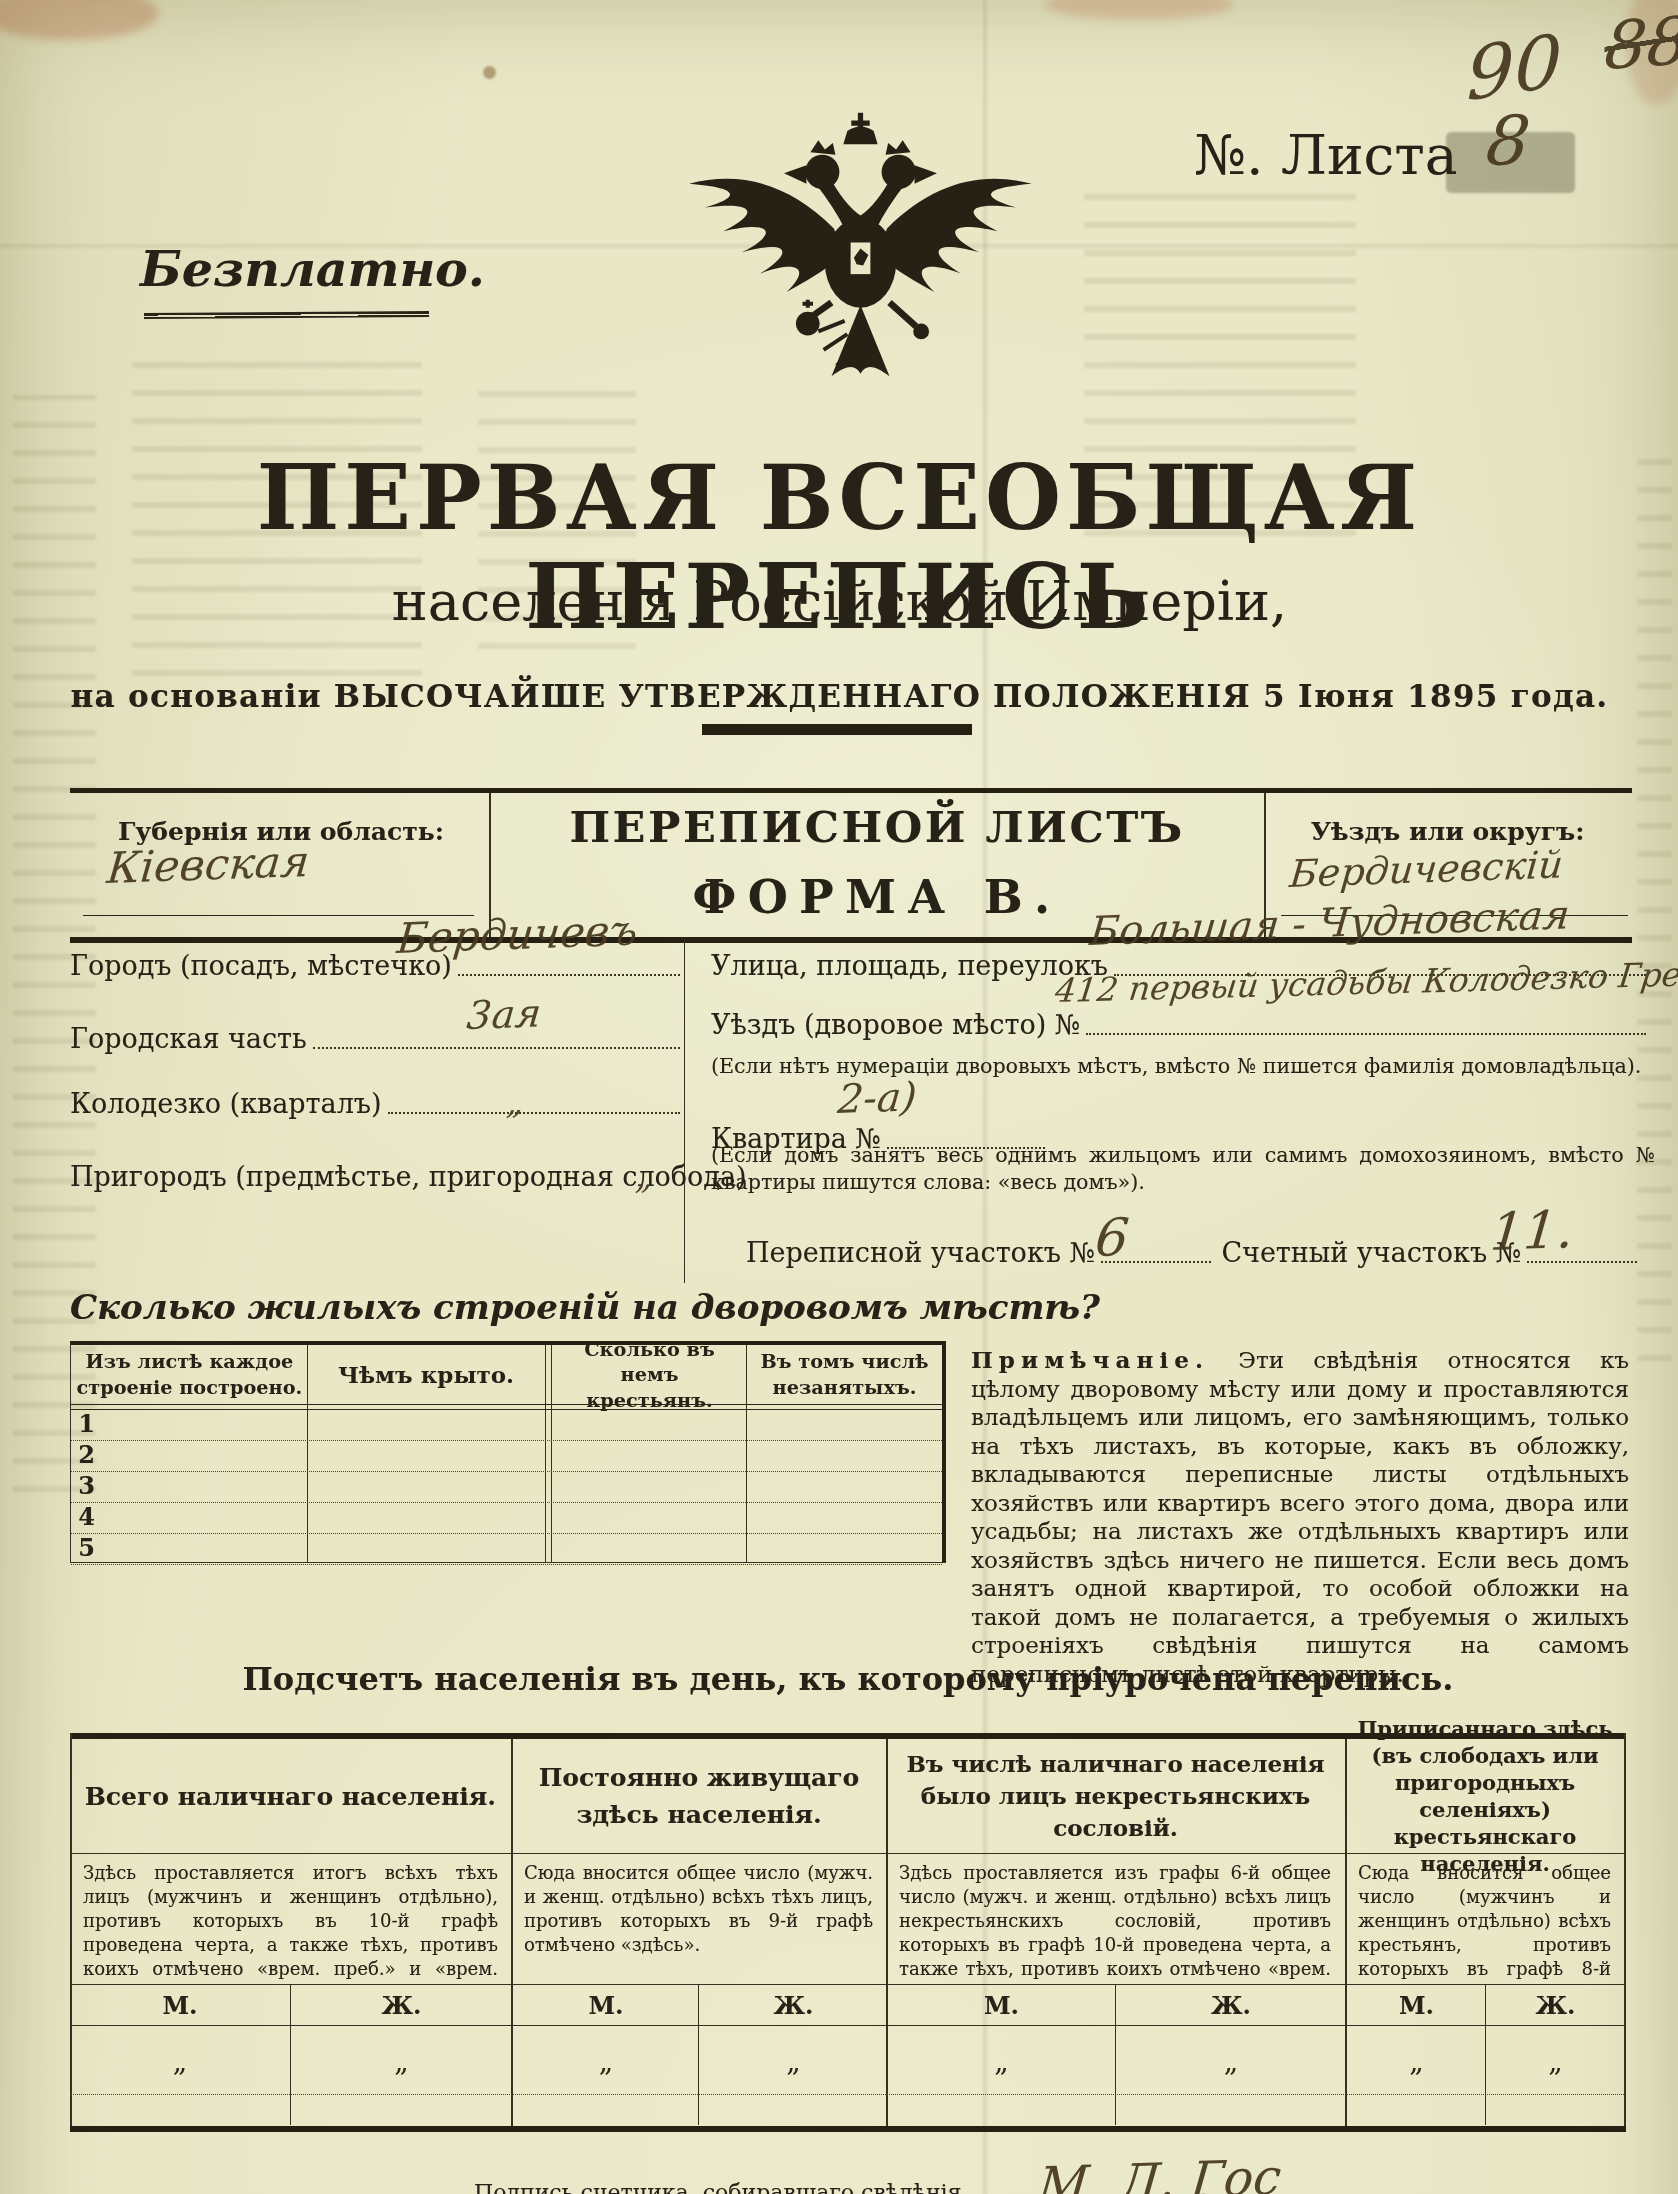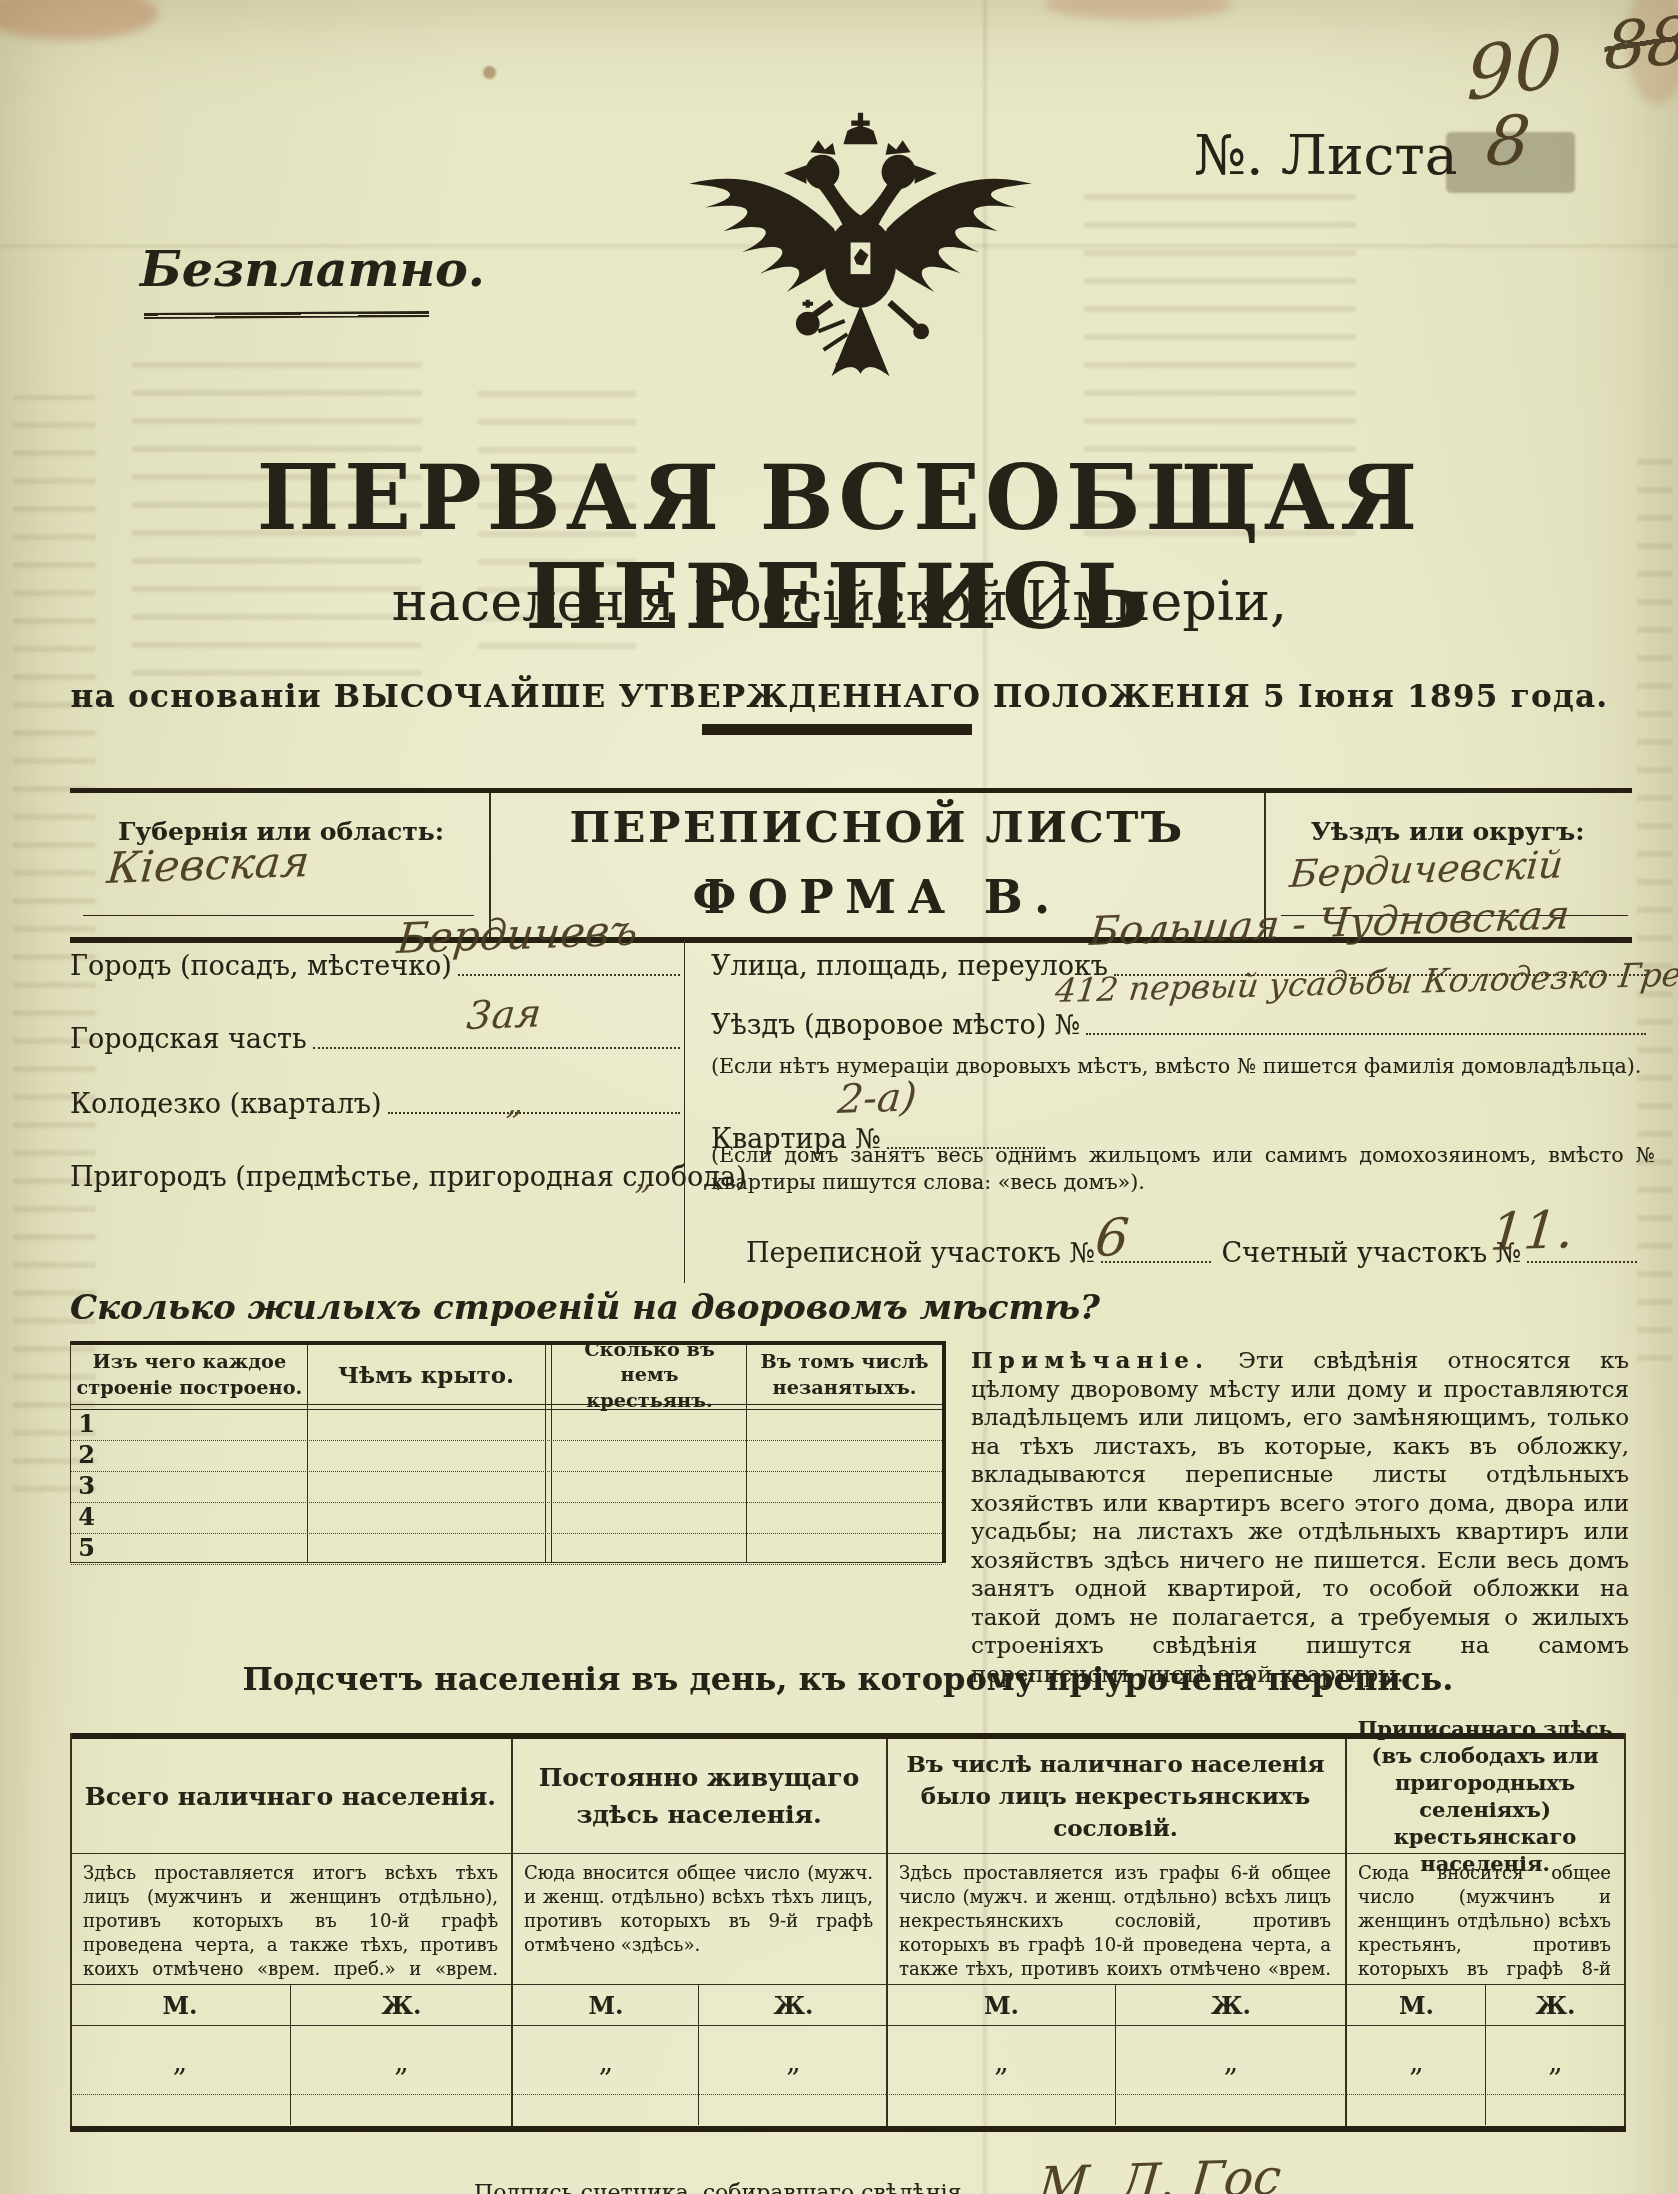--- a/index.html
+++ b/index.html
@@ -170,21 +170,21 @@
   </div>
 
   <div class="abs" style="left:70px;top:1341px;width:876px;height:224px;">
     <div class="abs rule" style="left:0;top:0;width:100%;height:4.4px;"></div>
     <div class="abs vline" style="left:0;top:0;width:1.3px;height:222px;"></div>
     <div class="abs rule" style="left:872px;top:0;width:3.5px;height:222px;"></div>
     <div class="abs vline" style="left:237px;top:4.4px;width:1.3px;height:217px;"></div>
     <div class="abs vline" style="left:475px;top:4.4px;width:1.3px;height:217px;"></div>
     <div class="abs vline" style="left:481px;top:4.4px;width:1.3px;height:217px;"></div>
     <div class="abs vline" style="left:676px;top:4.4px;width:1.3px;height:217px;"></div>
-    <div class="abs bhead" style="left:4.4px;top:5.3px;width:230px;height:57px;">Изъ чего каждое строеніе построено.</div>
+    <div class="abs bhead" style="left:4.4px;top:5.3px;width:230px;height:57px;">Изъ листѣ каждое строеніе построено.</div>
     <div class="abs bhead" style="left:241px;top:5.3px;width:230px;height:57px;font-size:23px;">Чѣмъ крыто.</div>
     <div class="abs bhead" style="left:485px;top:5.3px;width:189px;height:57px;">Сколько въ немъ крестьянъ.</div>
     <div class="abs bhead" style="left:680px;top:5.3px;width:189px;height:57px;">Въ томъ числѣ незанятыхъ.</div>
     <div class="abs" style="left:0;top:63px;width:872px;height:3.5px;border-top:1.3px solid #2c2518;border-bottom:0.9px solid #2c2518;"></div>
     <div class="abs" style="left:1.3px;top:69px;width:871px;">
         <div class="brow">
           <span class="bnum print">1</span>
         </div>
         <div class="brow">
           <span class="bnum print">2</span>

